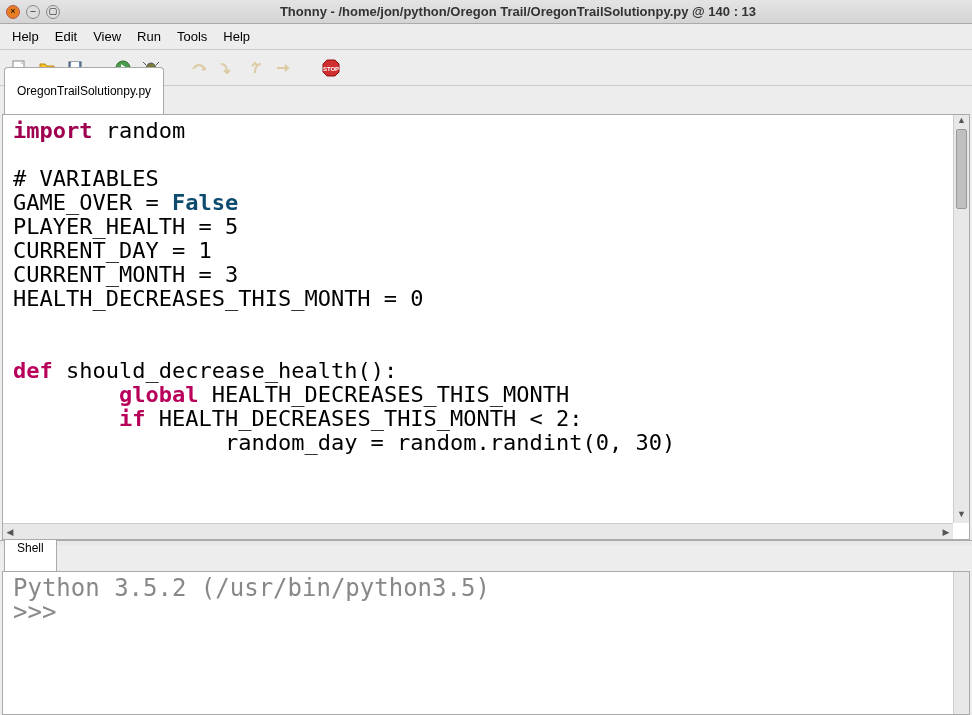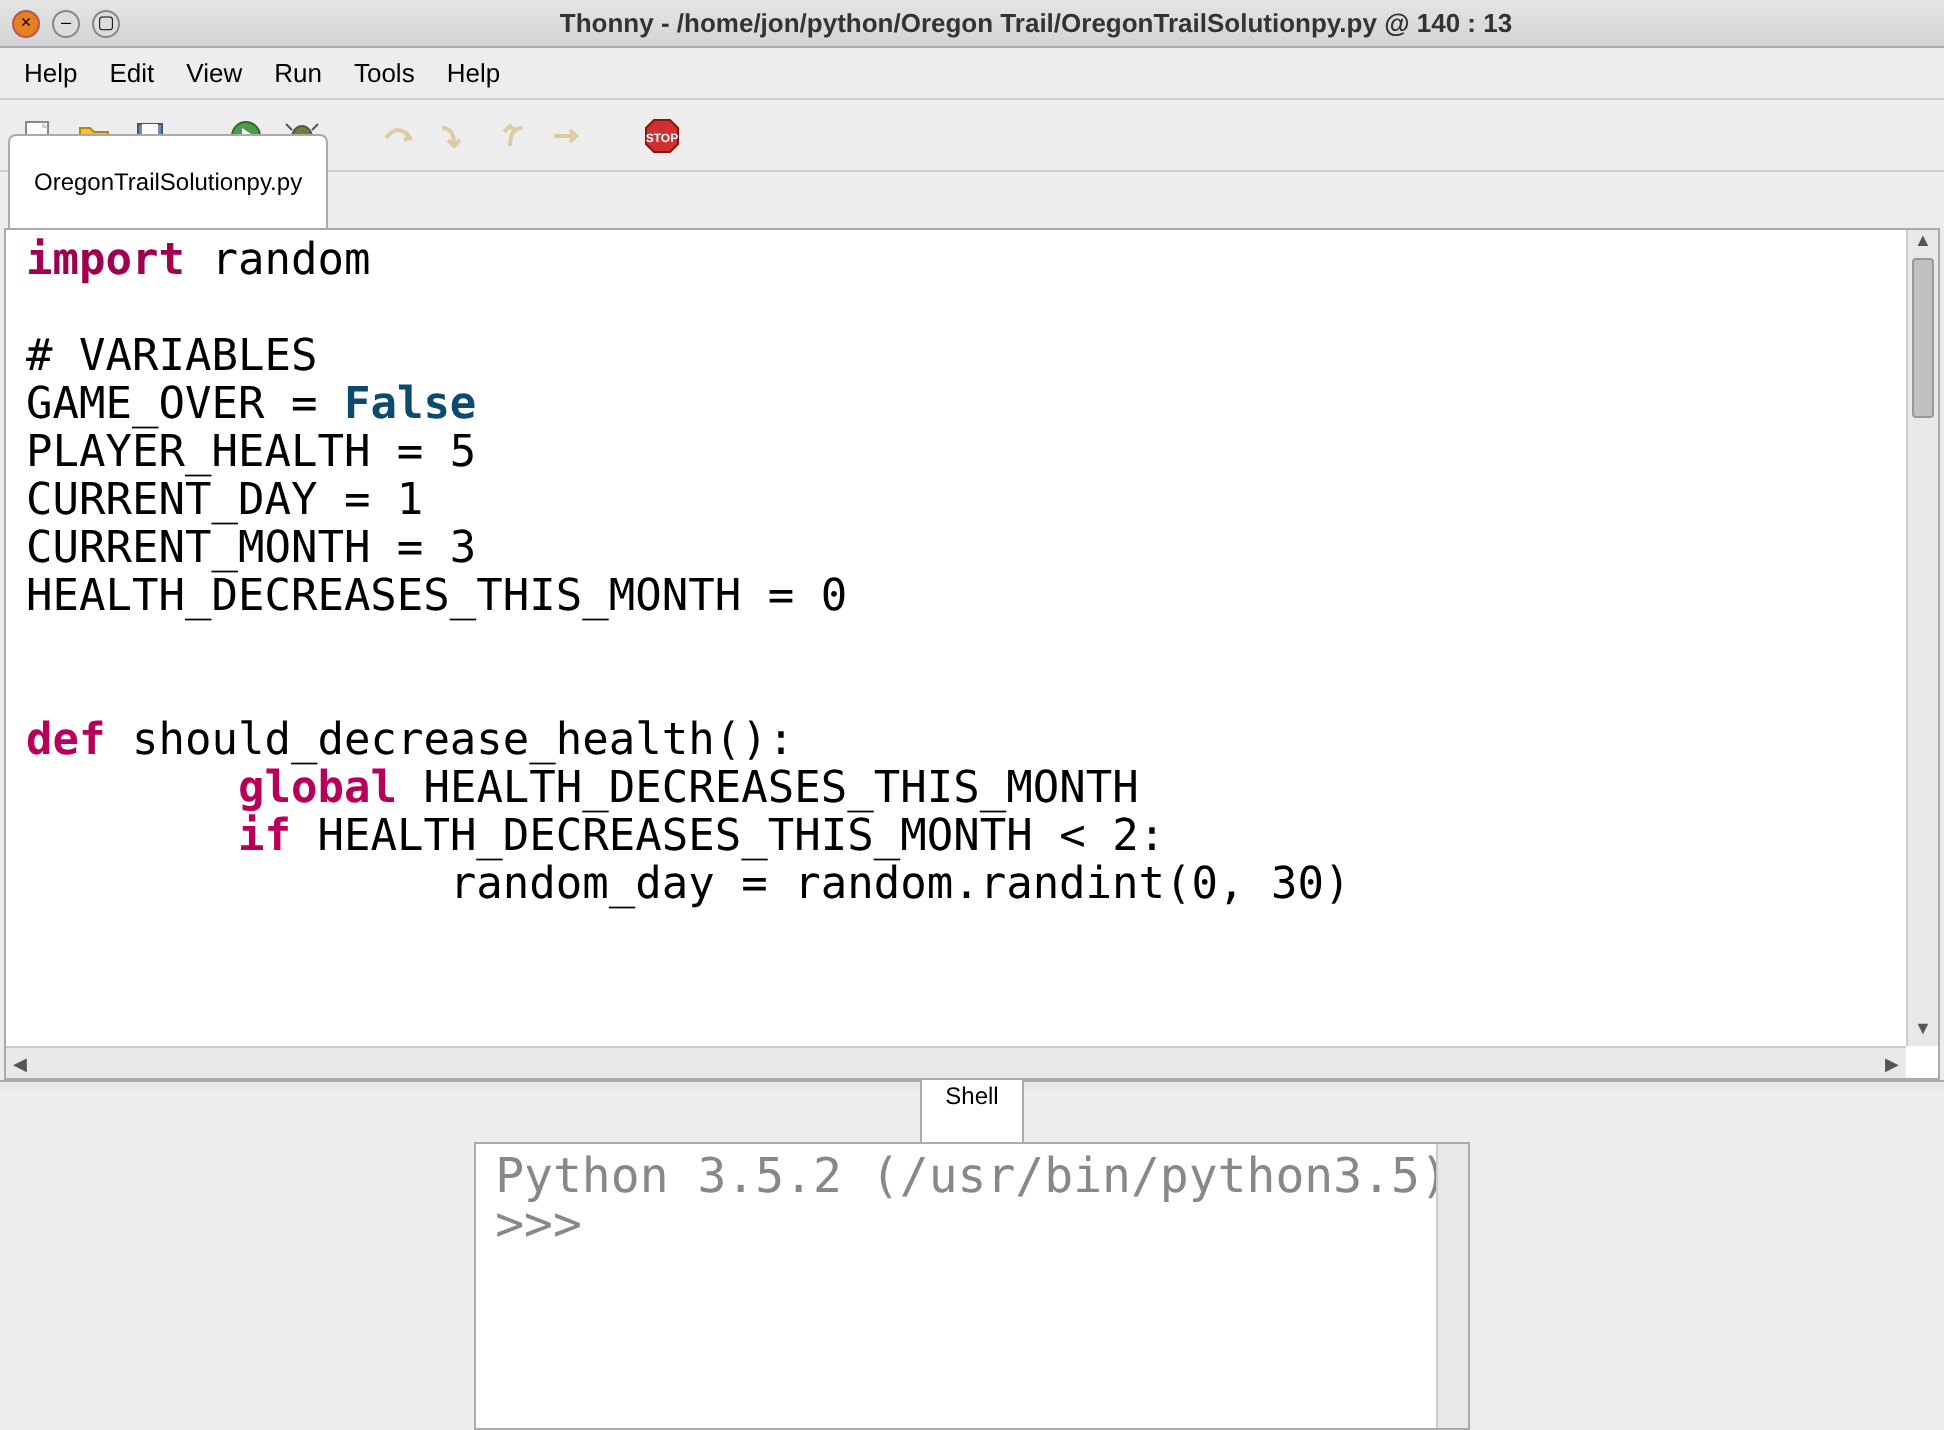--- a/index.html
+++ b/index.html
@@ -27,21 +27,21 @@
 .comment { color: #000000; }
 .scrollbar-v { position: absolute; right: 0; top: 0; bottom: 16px; width: 16px; background: #e8e8e8; border-left: 1px solid #ccc; }
 .scrollbar-v .thumb { position: absolute; left: 2px; right: 2px; top: 14px; height: 80px; background: #c0c0c0; border: 1px solid #999; border-radius: 2px; }
 .scrollbar-v .arrow { position: absolute; left: 0; right: 0; height: 14px; text-align: center; font-size: 9px; color: #555; }
 .scrollbar-v .up { top: 0; }
 .scrollbar-v .down { bottom: 0; }
 .scrollbar-h { position: absolute; left: 0; right: 16px; bottom: 0; height: 16px; background: #e8e8e8; border-top: 1px solid #ccc; }
 .scrollbar-h .arrow { position: absolute; top: 0; bottom: 0; width: 14px; text-align: center; font-size: 9px; color: #555; line-height: 16px;}
 .scrollbar-h .left { left: 0; }
 .scrollbar-h .right { right: 0; }
-.shell-area { flex: 1; display: flex; flex-direction: column; background: #ededed; margin-top: 4px; align-items: center; }
+.shell-area { flex: 1; display: flex; flex-direction: column; background: #ededed; margin-top: 4px; }
 .shell-tabs { height: 26px; display: flex; align-items: flex-end; padding: 0 4px; }
 .shell-content { flex: 1; background: #fff; border: 1px solid #aaa; margin: 0 2px; padding: 4px 10px; font-family: "DejaVu Sans Mono", Consolas, monospace; font-size: 24px; line-height: 24px; position: relative; }
 .shell-info { color: #888; }
 .prompt { color: #888; }
 .scrollbar-v2 { position: absolute; right: 0; top: 0; bottom: 0; width: 16px; background: #e8e8e8; border-left: 1px solid #ccc; }
 </style>
 </head>
 <body>
 
 <div class="titlebar">

